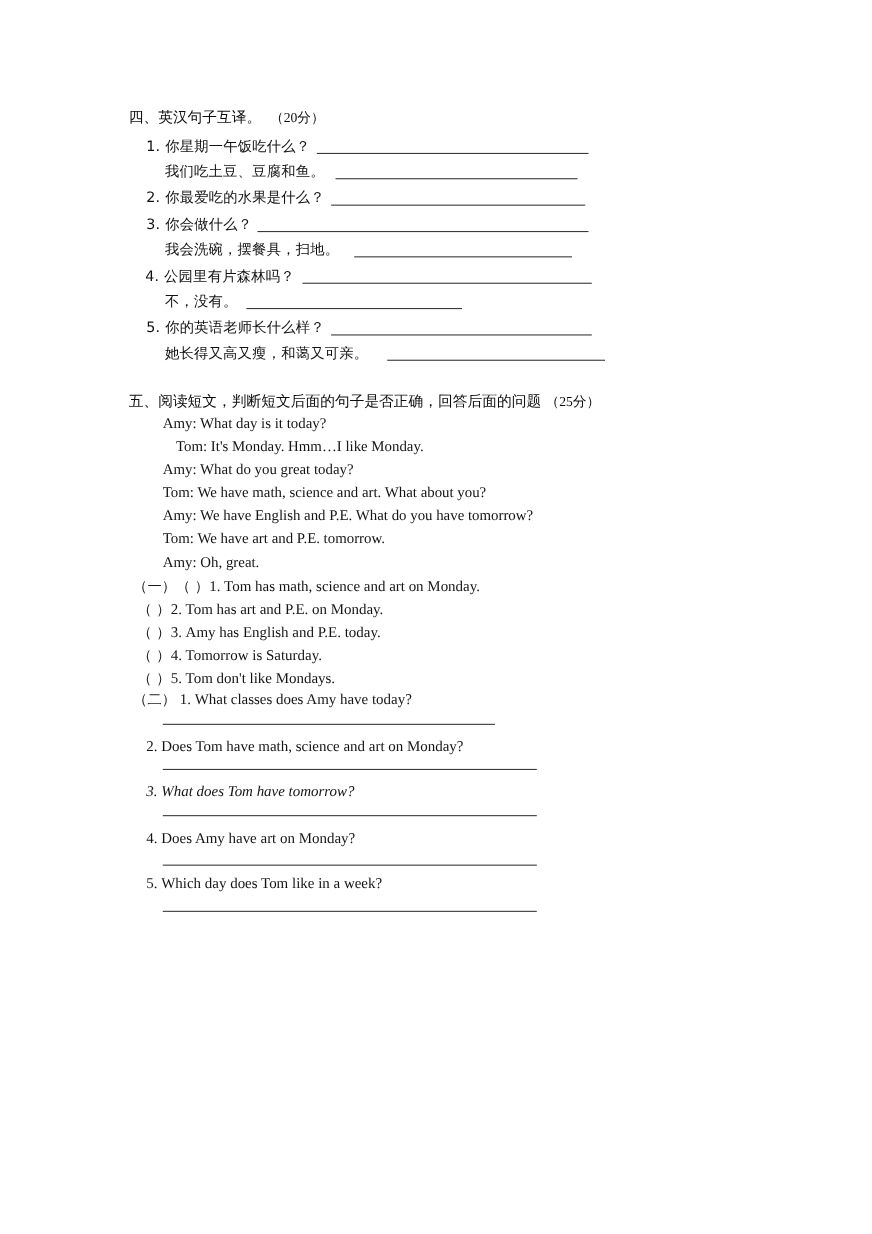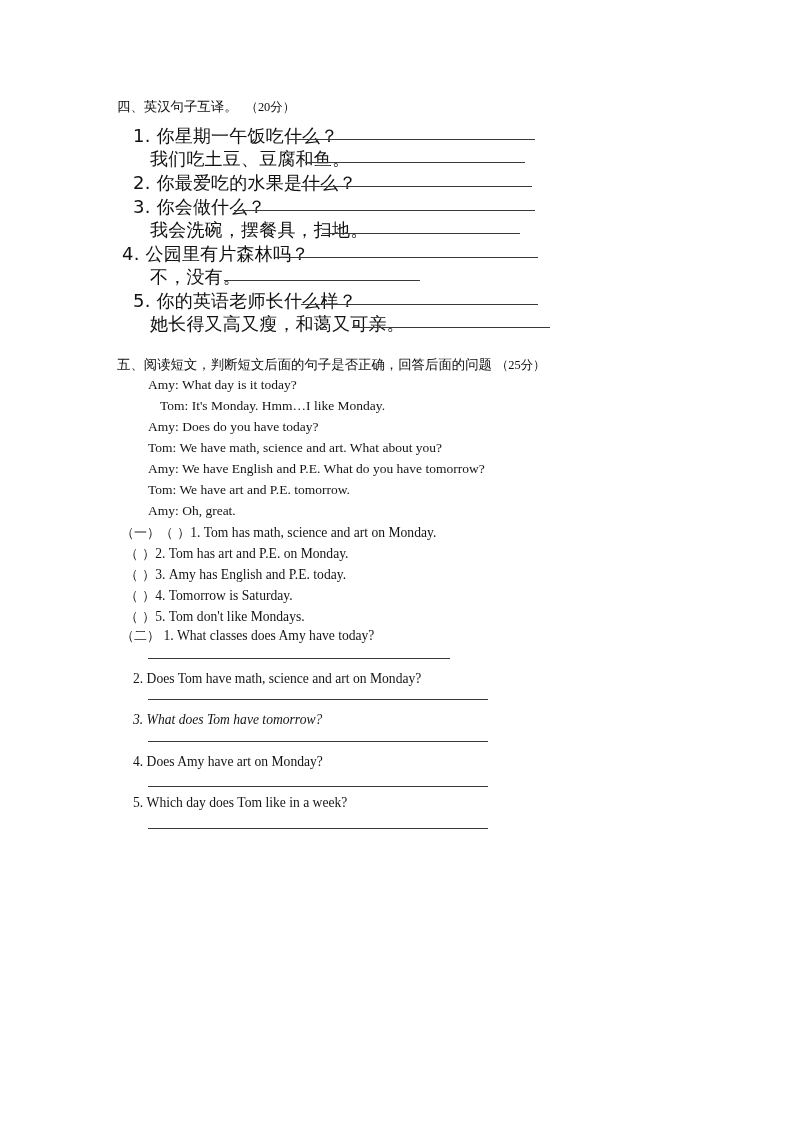--- a/index.html
+++ b/index.html
@@ -17,21 +17,21 @@
   }
   .page {
     position: absolute;
     inset: 0;
     padding: 17px;
   }
 
   
   .cn {
     font-family: "DejaVu Sans", "Liberation Sans", sans-serif;
-    font-size: 18px;
+    font-size: 13px;
     letter-spacing: 0.2px;
     color: #111;
     white-space: nowrap;
   }
   .en {
     font-family: "Liberation Serif", "DejaVu Serif", serif;
     font-size: 13.6px;
     color: #141414;
     white-space: nowrap;
   }
@@ -97,21 +97,21 @@
     <span>3.</span>
     <span>你会做什么？</span>
   </div>
   <div class="rule" style="left:234px; top:210px; width:301px;"></div>
 
   <div class="abs cn" style="left:150px; top:218px;">
     <span>我会洗碗，摆餐具，扫地。</span>
   </div>
   <div class="rule" style="left:322px; top:233px; width:198px;"></div>
 
-  <div class="abs cn" style="left:122px; top:242px;">
+  <div class="abs cn" style="left:132px; top:242px;">
     <span>4.</span>
     <span>公园里有片森林吗？</span>
   </div>
   <div class="rule" style="left:275px; top:257px; width:263px;"></div>
 
   <div class="abs cn" style="left:150px; top:265px;">
     <span>不，没有。</span>
   </div>
   <div class="rule" style="left:224px; top:280px; width:196px;"></div>
 
@@ -133,21 +133,21 @@
   <div class="abs en dialog-line" style="left:148px; top:377px;">
     <span>Amy:</span>
     <span>What day is it today?</span>
   </div>
   <div class="abs en dialog-line" style="left:160px; top:398px;">
     <span>Tom:</span>
     <span>It's Monday. Hmm…I like Monday.</span>
   </div>
   <div class="abs en dialog-line" style="left:148px; top:419px;">
     <span>Amy:</span>
-    <span>Does do you have today?</span>
+    <span>What do you great today?</span>
   </div>
   <div class="abs en dialog-line" style="left:148px; top:461px;">
     <span>Amy:</span>
     <span>We have English and P.E. What do you have tomorrow?</span>
   </div>
   <div class="abs en dialog-line" style="left:148px; top:440px;">
     <span>Tom:</span>
     <span>We have math, science and art. What about you?</span>
   </div>
   <div class="abs en dialog-line" style="left:148px; top:482px;">

